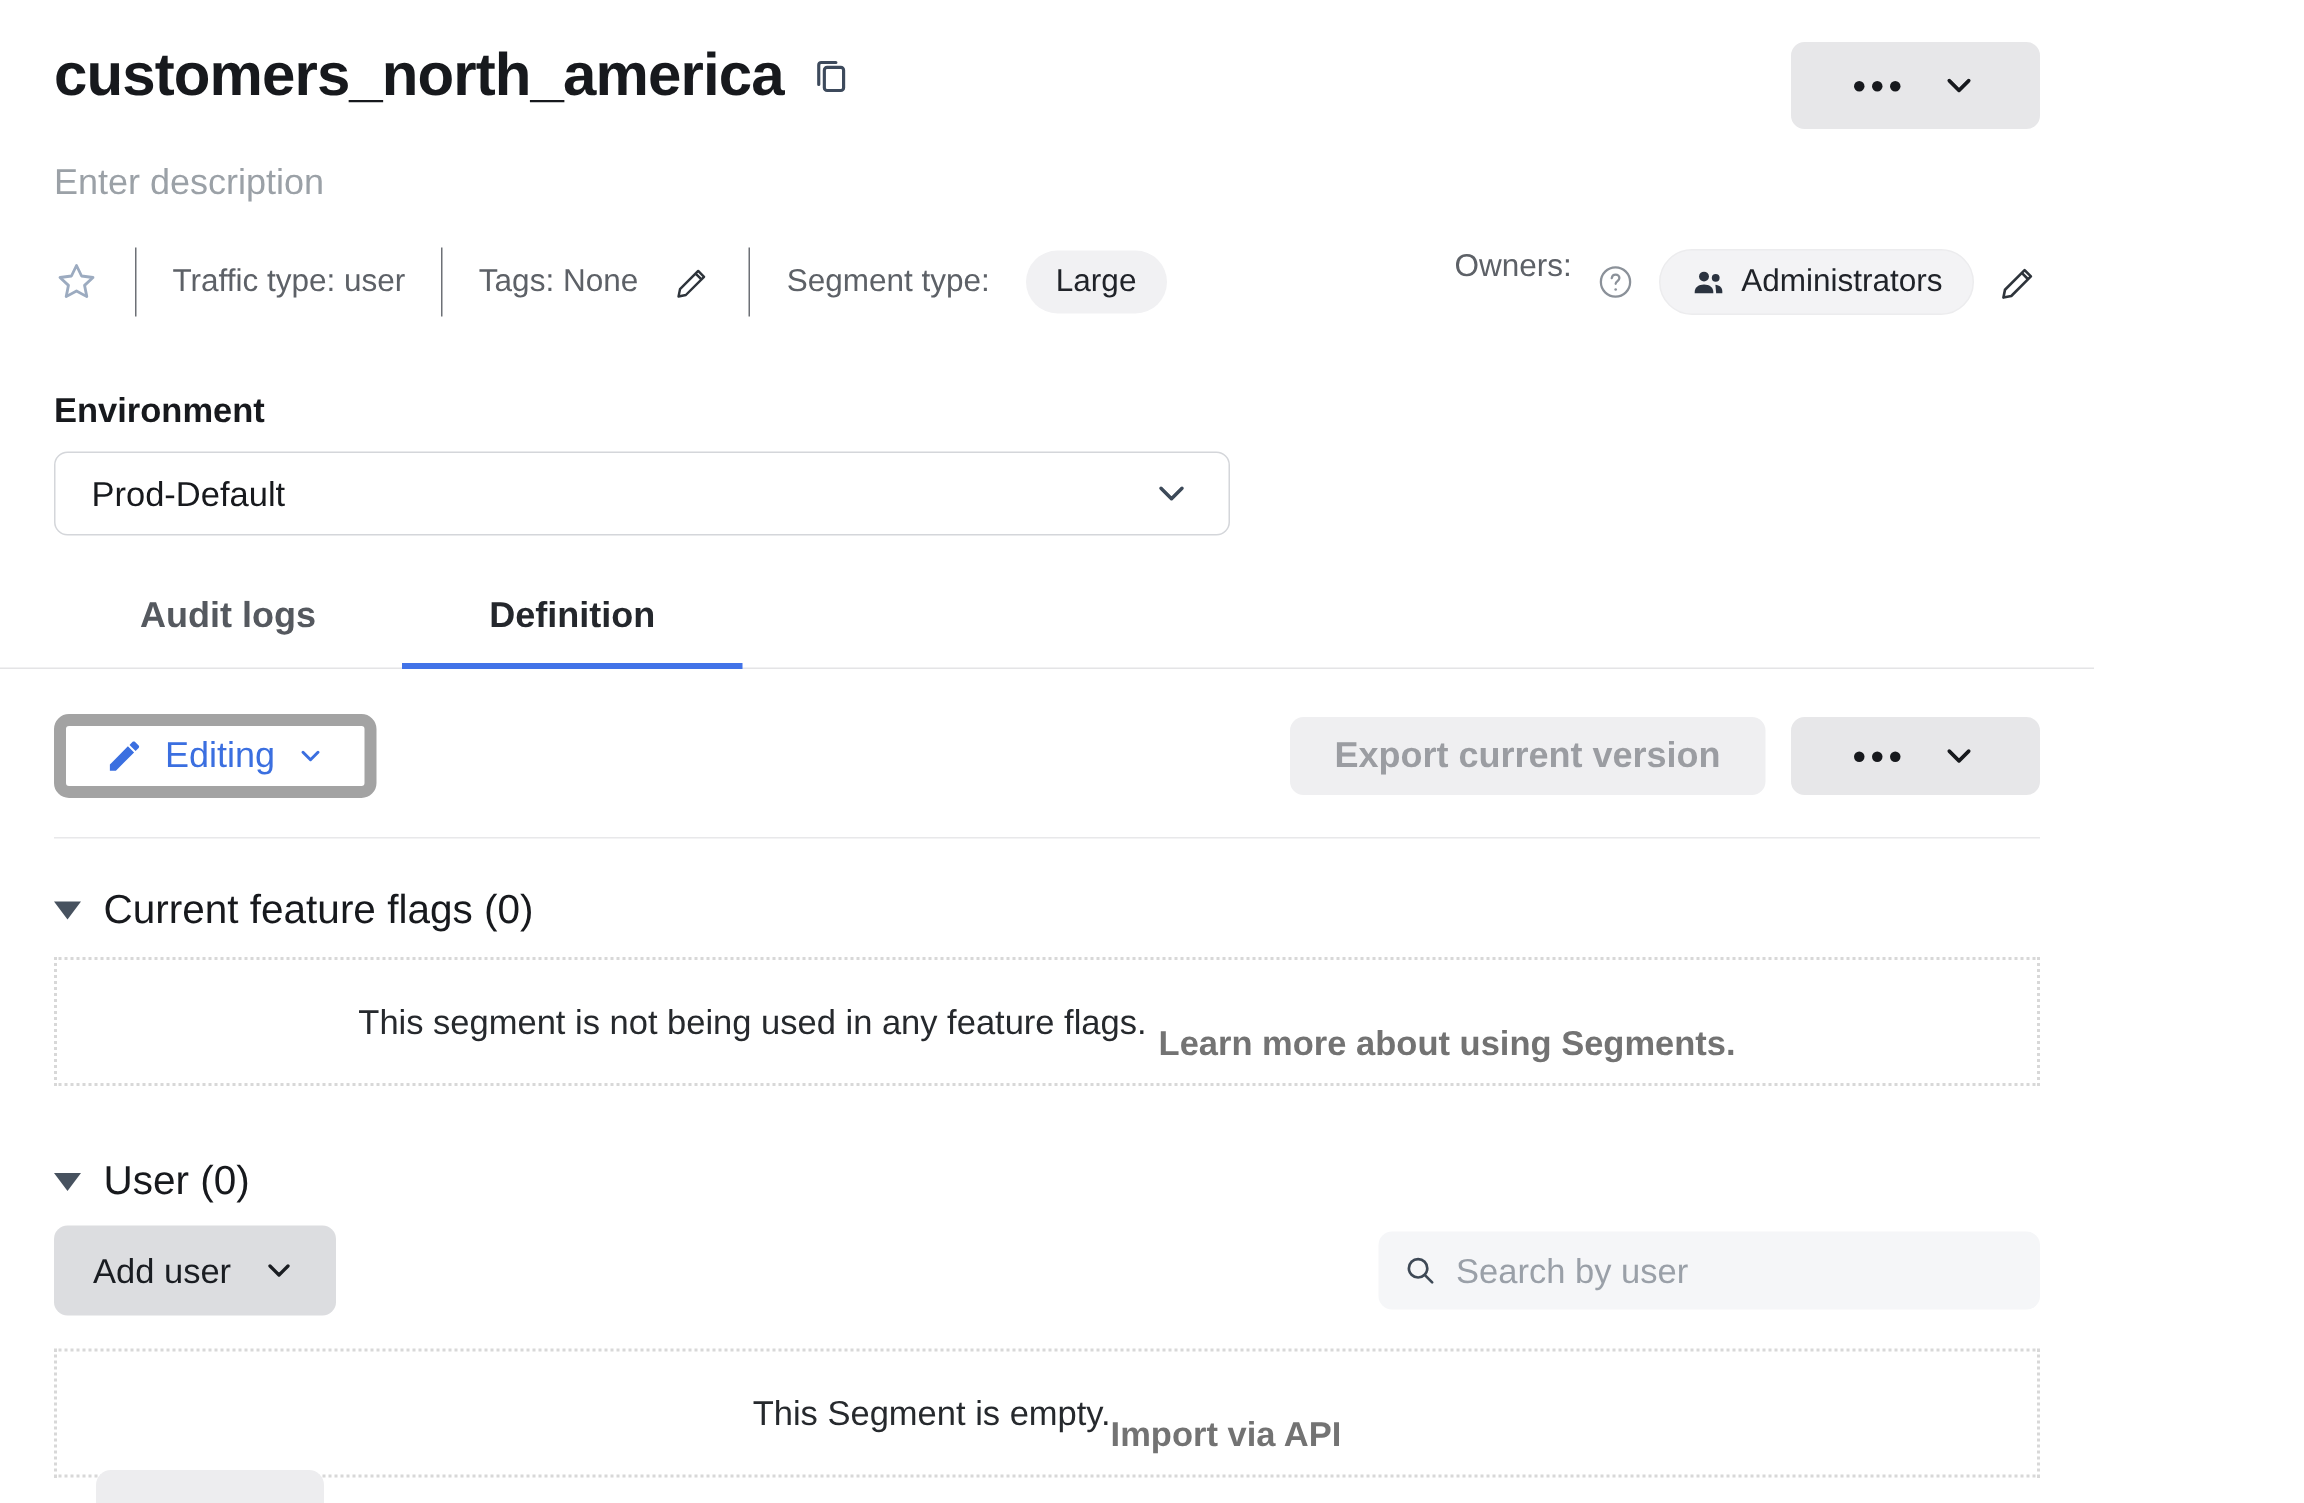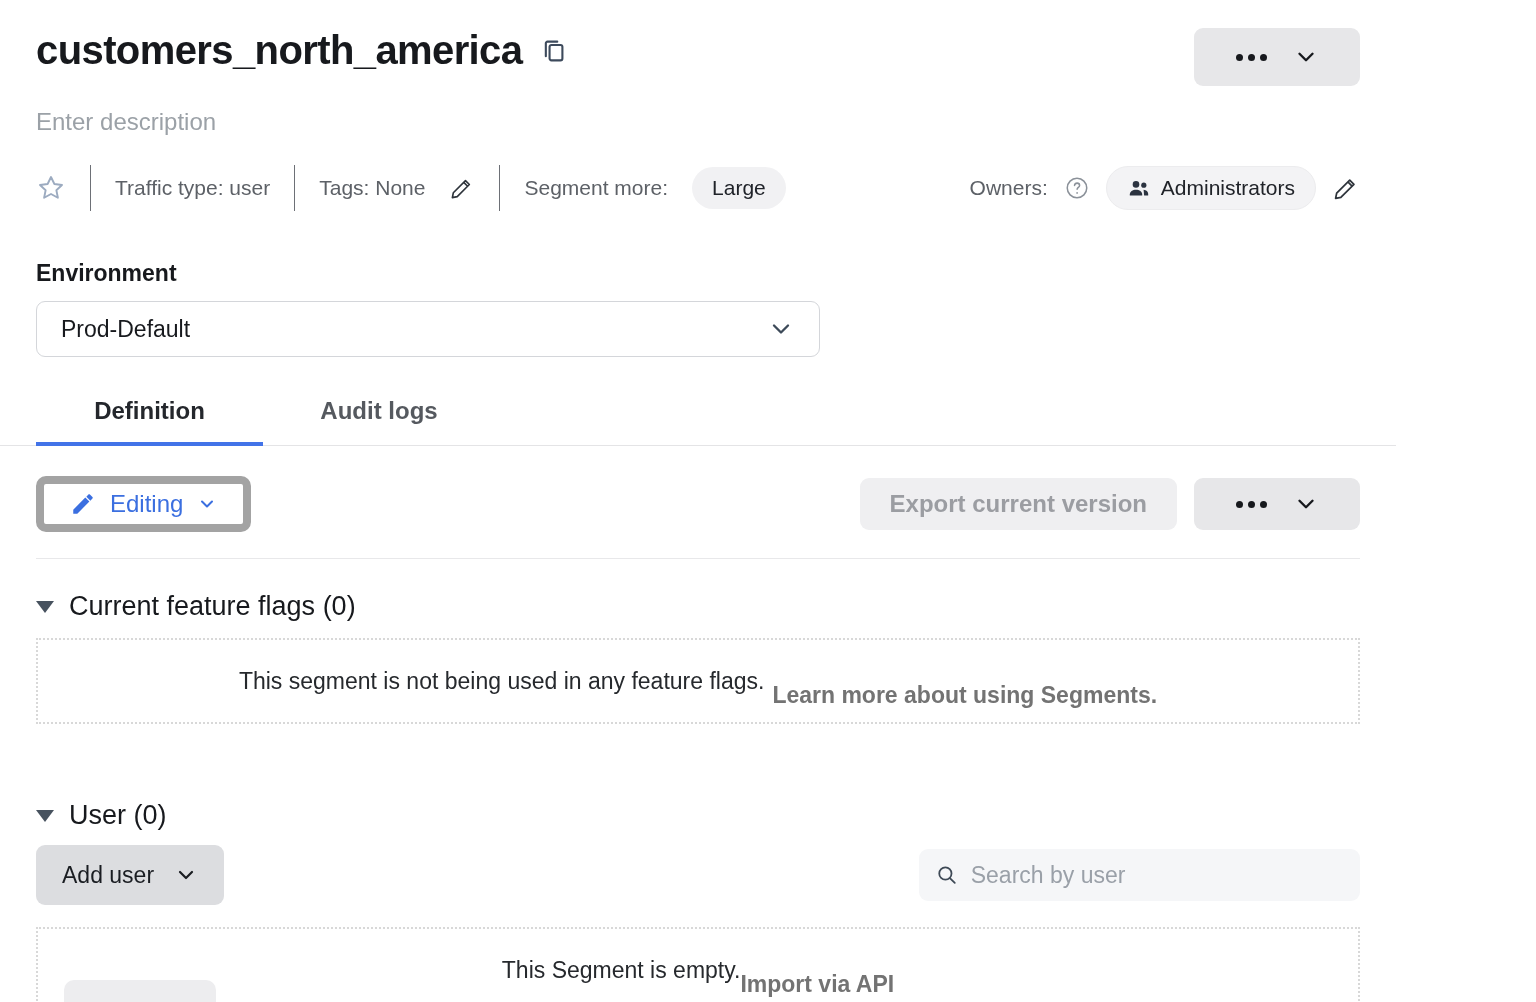--- a/index.html
+++ b/index.html
@@ -19,21 +19,21 @@
   .chev { display:inline-flex; }
 
   .description { margin-top:22px; font-size:24px; color:#9ba1a7; }
 
   
   .meta-row { margin-top:26px; display:flex; align-items:center; gap:24px; height:52px; }
   .meta-text { font-size:21px; color:#5d6167; }
   .v-divider { width:1px; height:46px; background:#6d7076; }
   .pill { display:inline-flex; align-items:center; gap:10px; background:#f1f1f3;
     border-radius:24px; padding:9px 20px; font-size:21px; color:#202329; }
-  .owners { margin-left:auto; display:flex; align-items:center; gap:16px; }
+  .owners { margin-left:auto; display:flex; gap:16px; }
   .owners .pill { background:#f3f3f5; border:1px solid #ececee; }
 
   
   .env-label { margin-top:46px; font-size:23px; font-weight:700; color:#17191d; }
   .env-select { margin-top:14px; width:784px; height:56px; border:1px solid #d4d6da;
     border-radius:9px; display:flex; align-items:center; justify-content:space-between;
     padding:0 24px; cursor:pointer; background:#fff; }
   .env-select .val { font-size:23px; color:#17191d; }
 
   
@@ -51,21 +51,21 @@
   .toolbar-right { display:flex; align-items:center; gap:17px; }
   .export-btn { height:52px; background:#efeff1; border:none; border-radius:9px; padding:0 30px;
     font-size:24px; font-weight:600; color:#9b9da2; cursor:pointer; font-family:inherit; }
   .more-btn.small { height:52px; }
 
   .h-divider { margin-top:26px; height:1px; background:#e8e8ea; }
 
   
   .section-head { display:flex; align-items:center; gap:15px; font-size:27px; color:#17191d; cursor:pointer; }
   .section-head.flags { margin-top:32px; }
-  .section-head.users { margin-top:76px; }
+  .section-head.users { margin-top:48px; }
   .tri-down { width:0; height:0; border-left:9px solid transparent; border-right:9px solid transparent;
     border-top:12px solid #47525f; }
   .dotted-box { margin-top:16px; border:2px dotted #d8d8d8; height:86px; display:flex;
     align-items:center; justify-content:center; font-size:23px; color:#26292d; }
   .dotted-box .link { color:#737373; font-weight:700; cursor:pointer; text-decoration:none;margin-top:28px; }
   .gap-space { display:inline-block; width:8px; }
 
   
   .user-controls { margin-top:14px; display:flex; justify-content:space-between; align-items:center; }
   .add-user-btn { height:60px; background:#dcdde0; border:none; border-radius:9px; padding:0 26px;
@@ -119,21 +119,21 @@
     <span class="v-divider"></span>
     <span class="meta-text">Traffic type: user</span>
     <span class="v-divider"></span>
     <span class="meta-text">Tags: None</span>
     <span class="icon-btn">
       <svg width="26" height="26" viewBox="0 0 24 24" fill="none" stroke="#2e343b" stroke-width="1.5" stroke-linejoin="round">
         <path d="M15.2 5.2l3.6 3.6L7.6 20l-4.5.9.9-4.5zM13.6 6.8l3.6 3.6"></path>
       </svg>
     </span>
     <span class="v-divider"></span>
-    <span class="meta-text">Segment more:</span>
+    <span class="meta-text">Segment type:</span>
     <span class="pill">Large</span>
 
     <div class="owners">
       <span class="meta-text">Owners:</span>
       <span class="icon-btn">
         <svg width="26" height="26" viewBox="0 0 24 24" fill="none" stroke="#8b9199" stroke-width="1.4">
           <circle cx="12" cy="12" r="9"></circle>
           <path d="M9.7 9.6c.2-1.3 1.2-2.1 2.4-2.1 1.3 0 2.3.9 2.3 2.1 0 1.7-2.3 1.9-2.3 3.5" stroke-linecap="round"></path>
           <circle cx="12.1" cy="16.6" r="0.8" fill="#8b9199" stroke="none"></circle>
         </svg>
@@ -159,22 +159,22 @@
   <div class="env-select">
     <span class="val">Prod-Default</span>
     <span class="chev">
       <svg width="28" height="28" viewBox="0 0 24 24" fill="none" stroke="#3d4a59" stroke-width="2" stroke-linecap="round" stroke-linejoin="round">
           <path d="M6 9l6 6 6-6"></path>
         </svg>
     </span>
   </div>
 
   <div class="tabs">
+    <div class="tab inactive">Audit logs</div>
     <div class="tab active">Definition</div>
-    <div class="tab inactive">Audit logs</div>
   </div>
 
   <div class="toolbar">
     <button class="editing-btn">
       <svg width="26" height="26" viewBox="0 0 24 24" fill="#3b6fe0">
         <path d="M3 17.3V21h3.7L17.9 9.8 14.1 6 3 17.3zM20.7 7c.4-.4.4-1 0-1.4l-2.3-2.3c-.4-.4-1-.4-1.4 0l-1.9 1.9 3.7 3.7 1.9-1.9z"></path>
       </svg>
       <span class="lbl">Editing</span>
       <svg width="20" height="20" viewBox="0 0 24 24" fill="none" stroke="#3b6fe0" stroke-width="2.4" stroke-linecap="round" stroke-linejoin="round">
           <path d="M6 9l6 6 6-6"></path>

